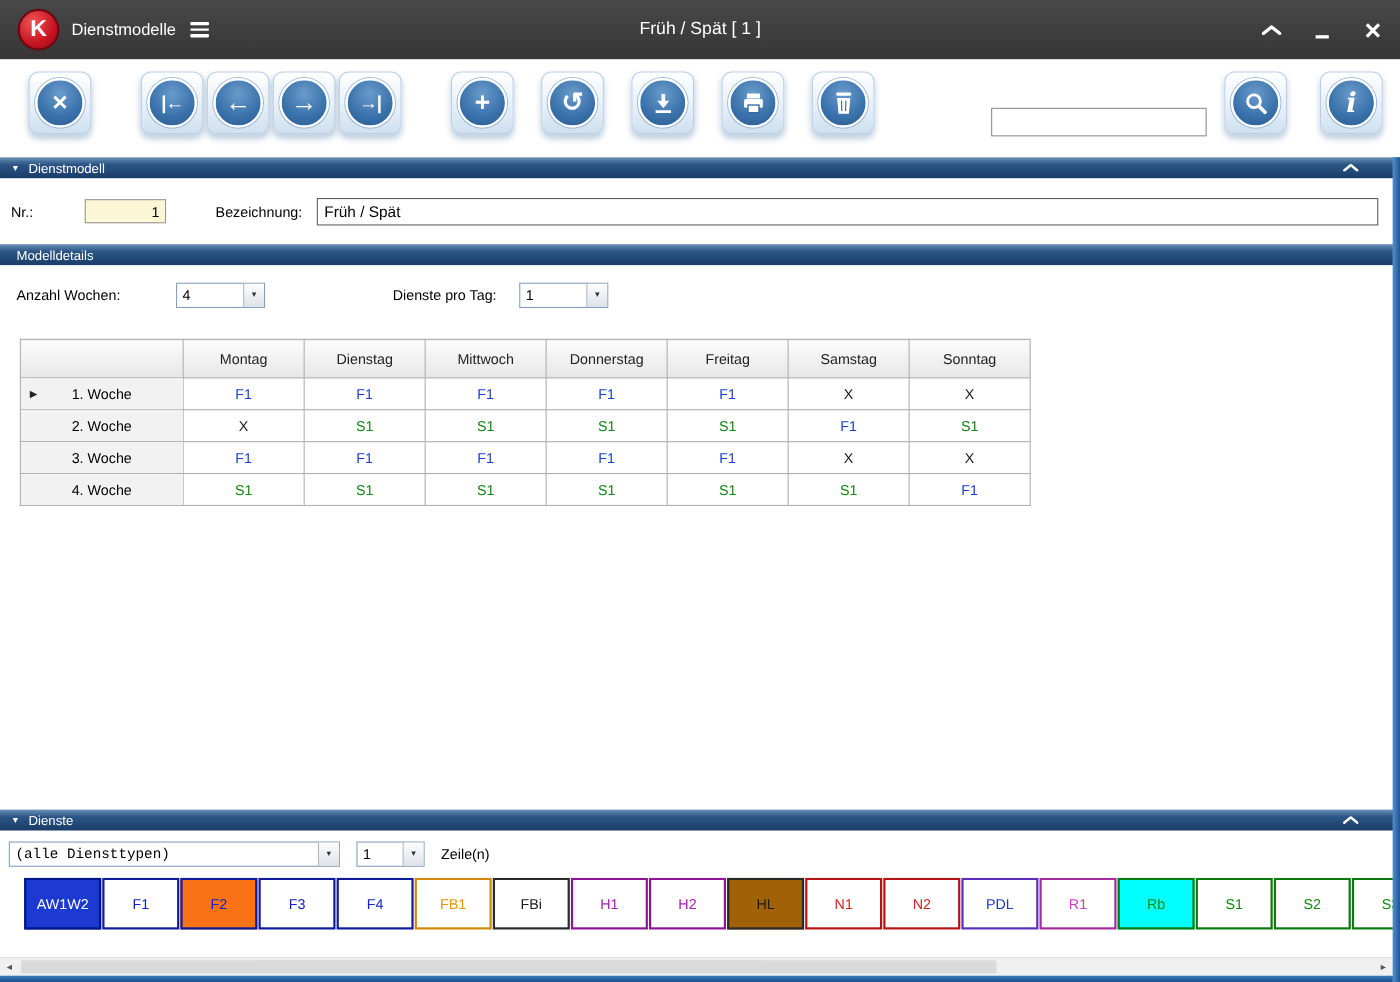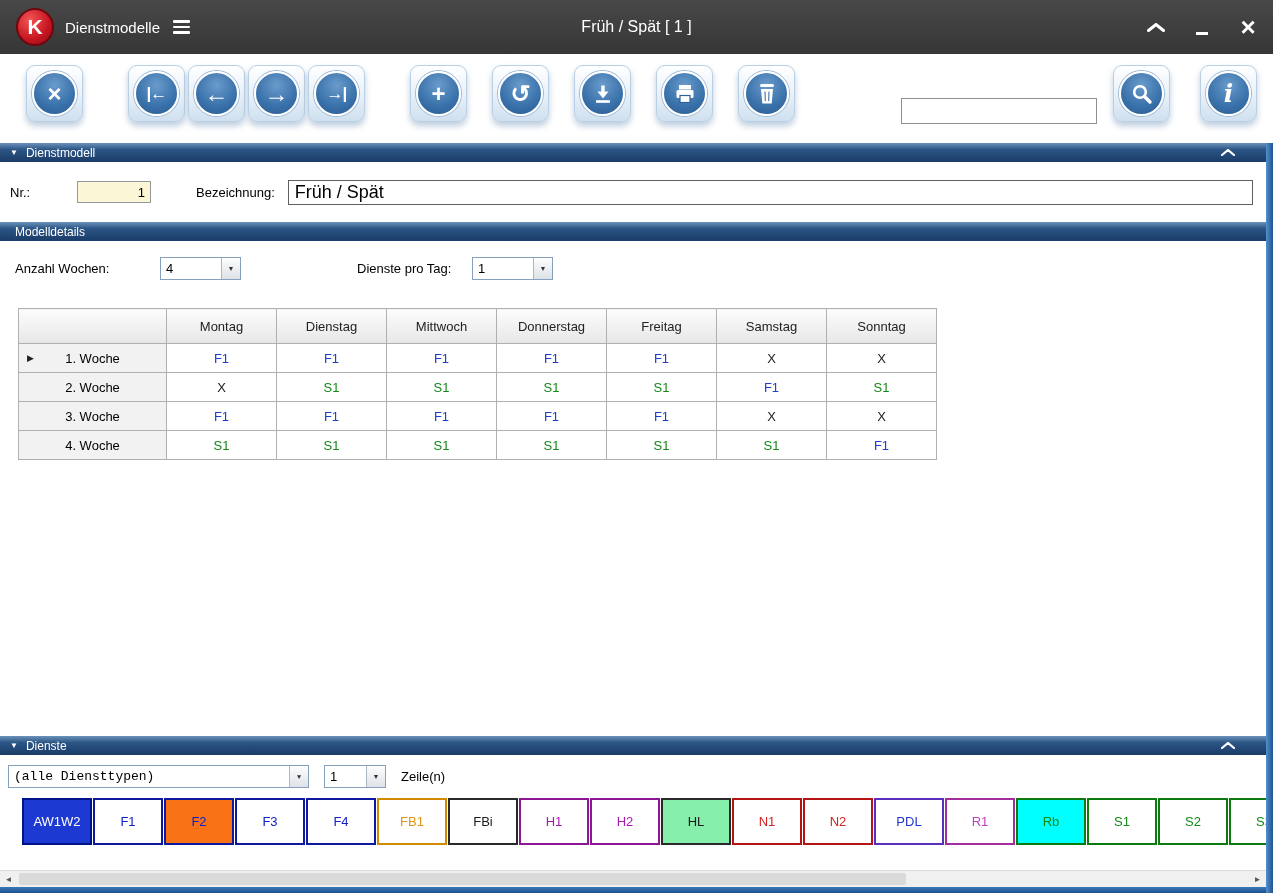--- a/index.html
+++ b/index.html
@@ -37,21 +37,21 @@
   .section-bar .tri { font-size: 8px; line-height: 1; }
   .sec-title { flex: 1; }
   .collapse-chevron { margin-right: 28px; cursor: pointer; display: flex; align-items: center; }
   .section-bar.secondary { padding-left: 15px; }
 
   
   .form-row { flex: 0 0 60px; display: flex; align-items: center; padding: 0 10px; }
   .lbl-nr { width: 67px; }
   .nr-input { width: 74px; height: 22px; background: #fbf6d5; border: 1px solid #979797; text-align: right; padding: 0 5px; font-size: 13px; font-family: "Liberation Sans", sans-serif; }
   .lbl-bez { margin-left: 45px; margin-right: 13px; }
-  .bez-input { flex: 1; height: 25px; border: 1px solid #606060; padding: 0 6px; margin-right: 10px; font-size: 18px; font-family: "Liberation Sans", sans-serif; }
+  .bez-input { flex: 1; height: 25px; border: 1px solid #606060; padding: 0 6px; margin-right: 10px; font-size: 14px; font-family: "Liberation Sans", sans-serif; }
 
   
   .controls-row { flex: 0 0 50px; display: flex; align-items: center; padding: 16px 15px; }
   .lbl-aw { width: 145px; }
   .combo { display: flex; align-items: stretch; border: 1px solid #86a0bd; background: #fff; height: 23px; }
   .combo-value { flex: 1; display: flex; align-items: center; padding: 0 5px; overflow: hidden; white-space: nowrap; }
   .combo-btn { width: 19px; border-left: 1px solid #aab8c8; background: linear-gradient(#fdfdfd, #dde2e8); display: flex; align-items: center; justify-content: center; font-size: 7px; color: #333; cursor: pointer; }
   .combo-aw, .combo-dpt { width: 81px; }
   .lbl-dpt { margin-left: 116px; width: 115px; }
 
@@ -314,21 +314,21 @@
   <div class="dienste-row">
       <button class="dienst-btn" style="color: rgb(255, 255, 255); background: rgb(28, 57, 210); border-color: rgb(0, 20, 137);">AW1W2</button>
       <button class="dienst-btn" style="color: rgb(19, 34, 200); background: rgb(255, 255, 255); border-color: rgb(13, 26, 158);">F1</button>
       <button class="dienst-btn" style="color: rgb(19, 34, 200); background: #f97316; border-color: rgb(13, 26, 158);">F2</button>
       <button class="dienst-btn" style="color: rgb(19, 34, 200); background: rgb(255, 255, 255); border-color: rgb(13, 26, 158);">F3</button>
       <button class="dienst-btn" style="color: rgb(19, 34, 200); background: rgb(255, 255, 255); border-color: rgb(13, 26, 158);">F4</button>
       <button class="dienst-btn" style="color: rgb(229, 149, 15); background: rgb(255, 255, 255); border-color: rgb(208, 138, 5);">FB1</button>
       <button class="dienst-btn" style="color: rgb(26, 26, 26); background: rgb(255, 255, 255); border-color: rgb(42, 42, 42);">FBi</button>
       <button class="dienst-btn" style="color: rgb(168, 27, 176); background: rgb(255, 255, 255); border-color: rgb(141, 22, 148);">H1</button>
       <button class="dienst-btn" style="color: rgb(168, 27, 176); background: rgb(255, 255, 255); border-color: rgb(141, 22, 148);">H2</button>
-      <button class="dienst-btn" style="color: rgb(26, 26, 26); background: #86efac; border-color: rgb(42, 42, 42);">HL</button>
+      <button class="dienst-btn" style="color: rgb(26, 26, 26); background: #a16207; border-color: rgb(42, 42, 42);">HL</button>
       <button class="dienst-btn" style="color: rgb(210, 34, 34); background: rgb(255, 255, 255); border-color: rgb(180, 20, 20);">N1</button>
       <button class="dienst-btn" style="color: rgb(210, 34, 34); background: rgb(255, 255, 255); border-color: rgb(180, 20, 20);">N2</button>
       <button class="dienst-btn" style="color: rgb(34, 54, 207); background: rgb(255, 255, 255); border-color: rgb(90, 47, 189);">PDL</button>
       <button class="dienst-btn" style="color: rgb(198, 59, 192); background: rgb(255, 255, 255); border-color: rgb(164, 44, 158);">R1</button>
       <button class="dienst-btn" style="color: rgb(15, 138, 18); background: rgb(0, 255, 255); border-color: rgb(12, 122, 14);">Rb</button>
       <button class="dienst-btn" style="color: rgb(18, 138, 21); background: rgb(255, 255, 255); border-color: rgb(12, 122, 14);">S1</button>
       <button class="dienst-btn" style="color: rgb(18, 138, 21); background: rgb(255, 255, 255); border-color: rgb(12, 122, 14);">S2</button>
       <button class="dienst-btn" style="color: rgb(18, 138, 21); background: rgb(255, 255, 255); border-color: rgb(12, 122, 14);">S3</button>
     </div>
 

